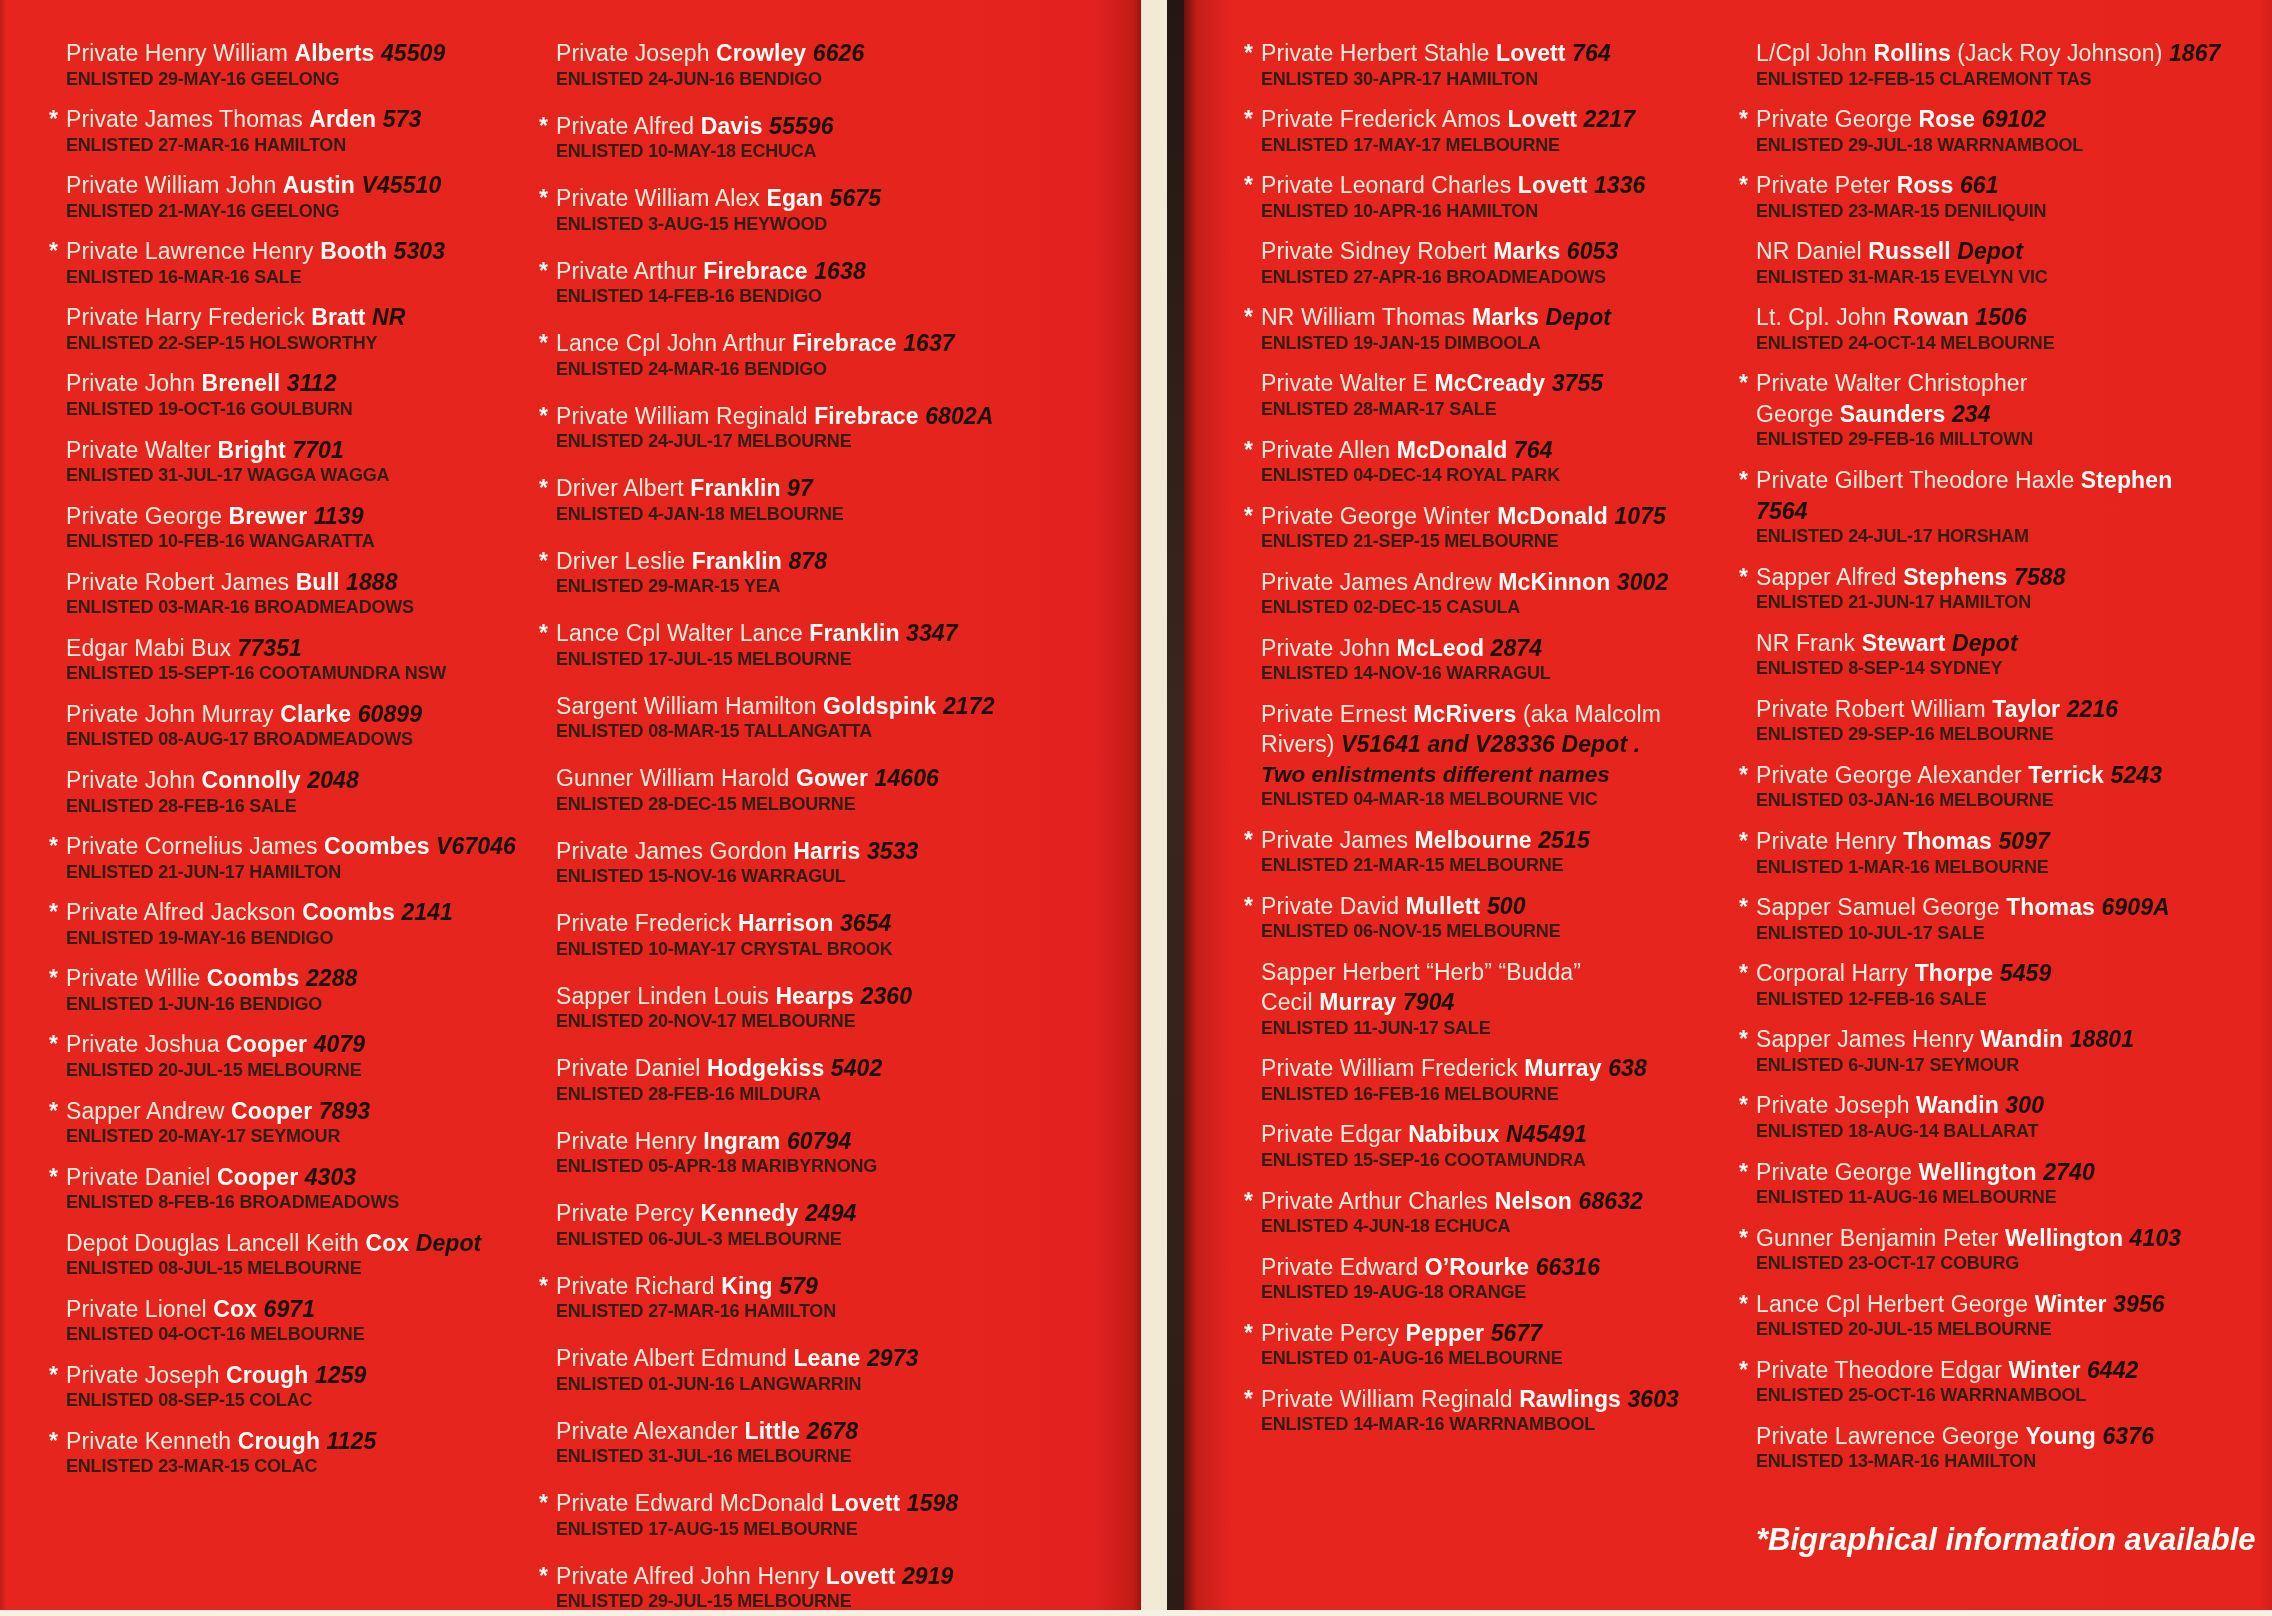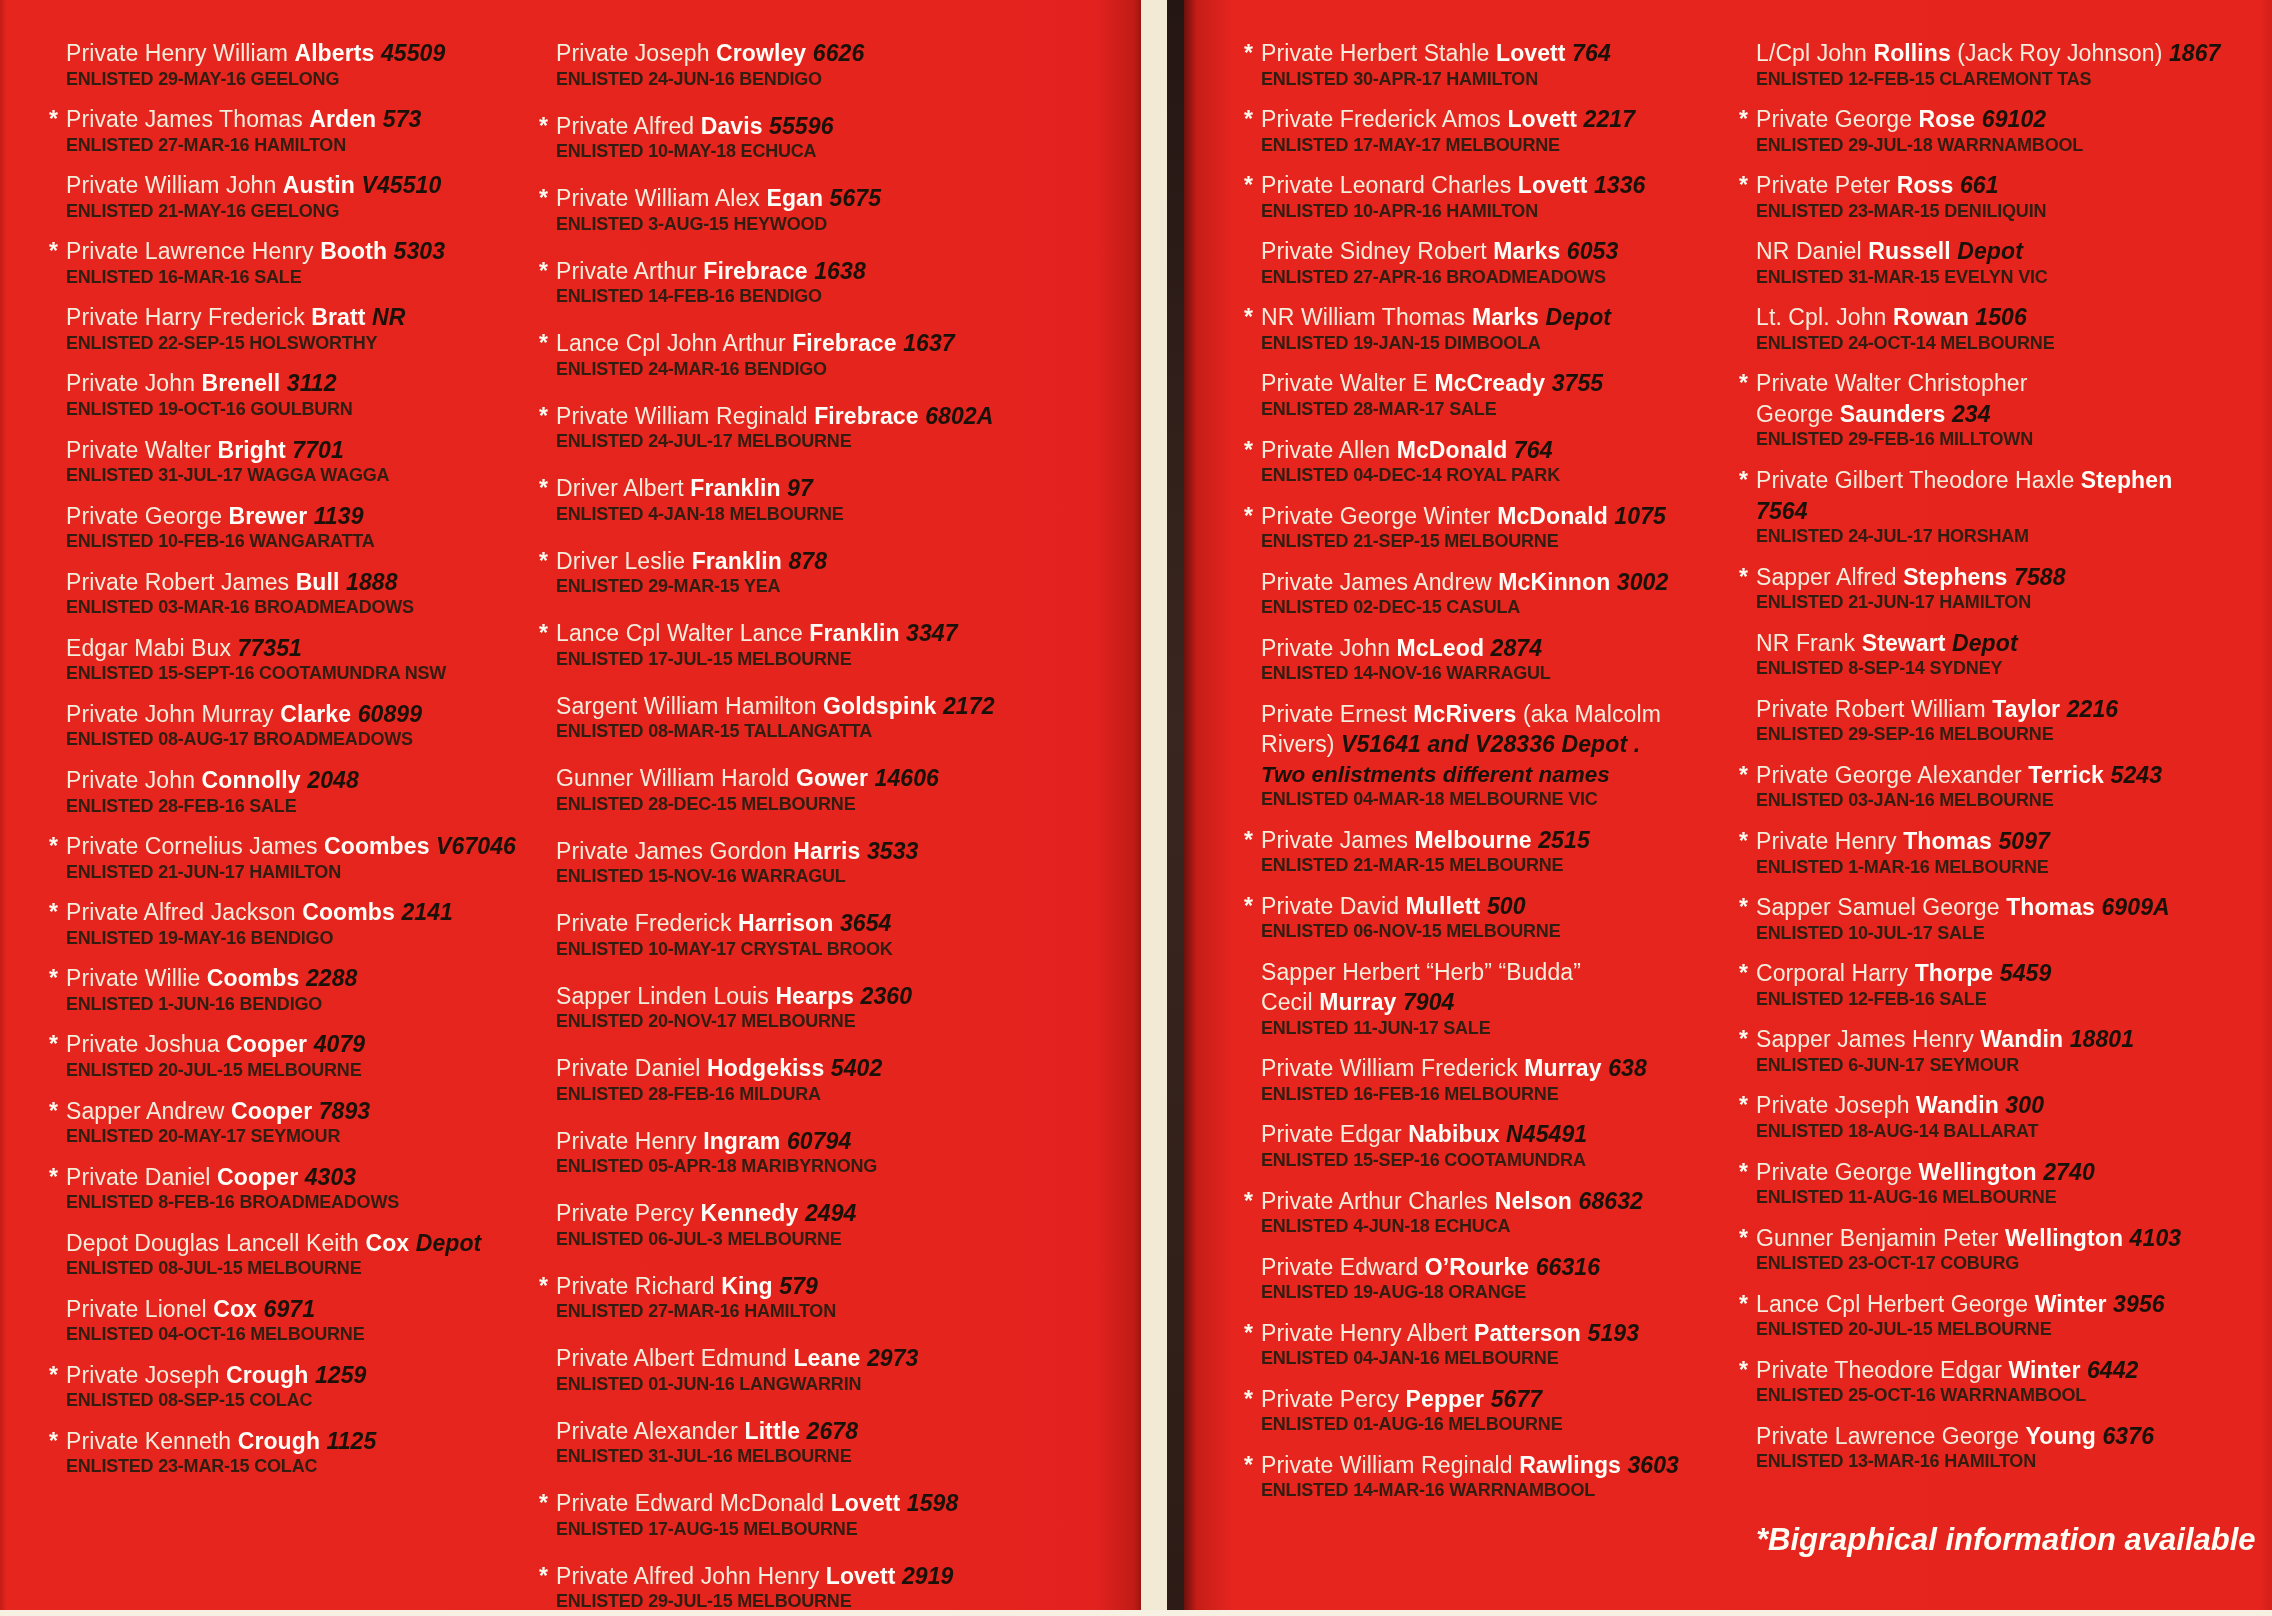--- a/index.html
+++ b/index.html
@@ -315,24 +315,20 @@
       </div>
       <div class="entry">
         <div class="name-line"><span class="star">*</span><span class="pre">Private Arthur Charles</span> <span class="bold">Nelson</span> <span class="num">68632</span> </div>
         <div class="enlisted">ENLISTED 4-JUN-18 ECHUCA</div>
       </div>
       <div class="entry">
         <div class="name-line"><span class="pre">Private Edward</span> <span class="bold">O’Rourke</span> <span class="num">66316</span> </div>
         <div class="enlisted">ENLISTED 19-AUG-18 ORANGE</div>
       </div>
       <div class="entry">
-        <div class="name-line"><span class="star">*</span><span class="pre">Private Henry Albert</span> <span class="bold">Patterson</span> <span class="num">5193</span> </div>
-        <div class="enlisted">ENLISTED 04-JAN-16 MELBOURNE</div>
-      </div>
-      <div class="entry">
         <div class="name-line"><span class="star">*</span><span class="pre">Private Percy</span> <span class="bold">Pepper</span> <span class="num">5677</span> </div>
         <div class="enlisted">ENLISTED 01-AUG-16 MELBOURNE</div>
       </div>
       <div class="entry">
         <div class="name-line"><span class="star">*</span><span class="pre">Private William Reginald</span> <span class="bold">Rawlings</span> <span class="num">3603</span> </div>
         <div class="enlisted">ENLISTED 14-MAR-16 WARRNAMBOOL</div>
       </div>
     </div>
   <div class="col" id="col-3">
       <div class="entry">

